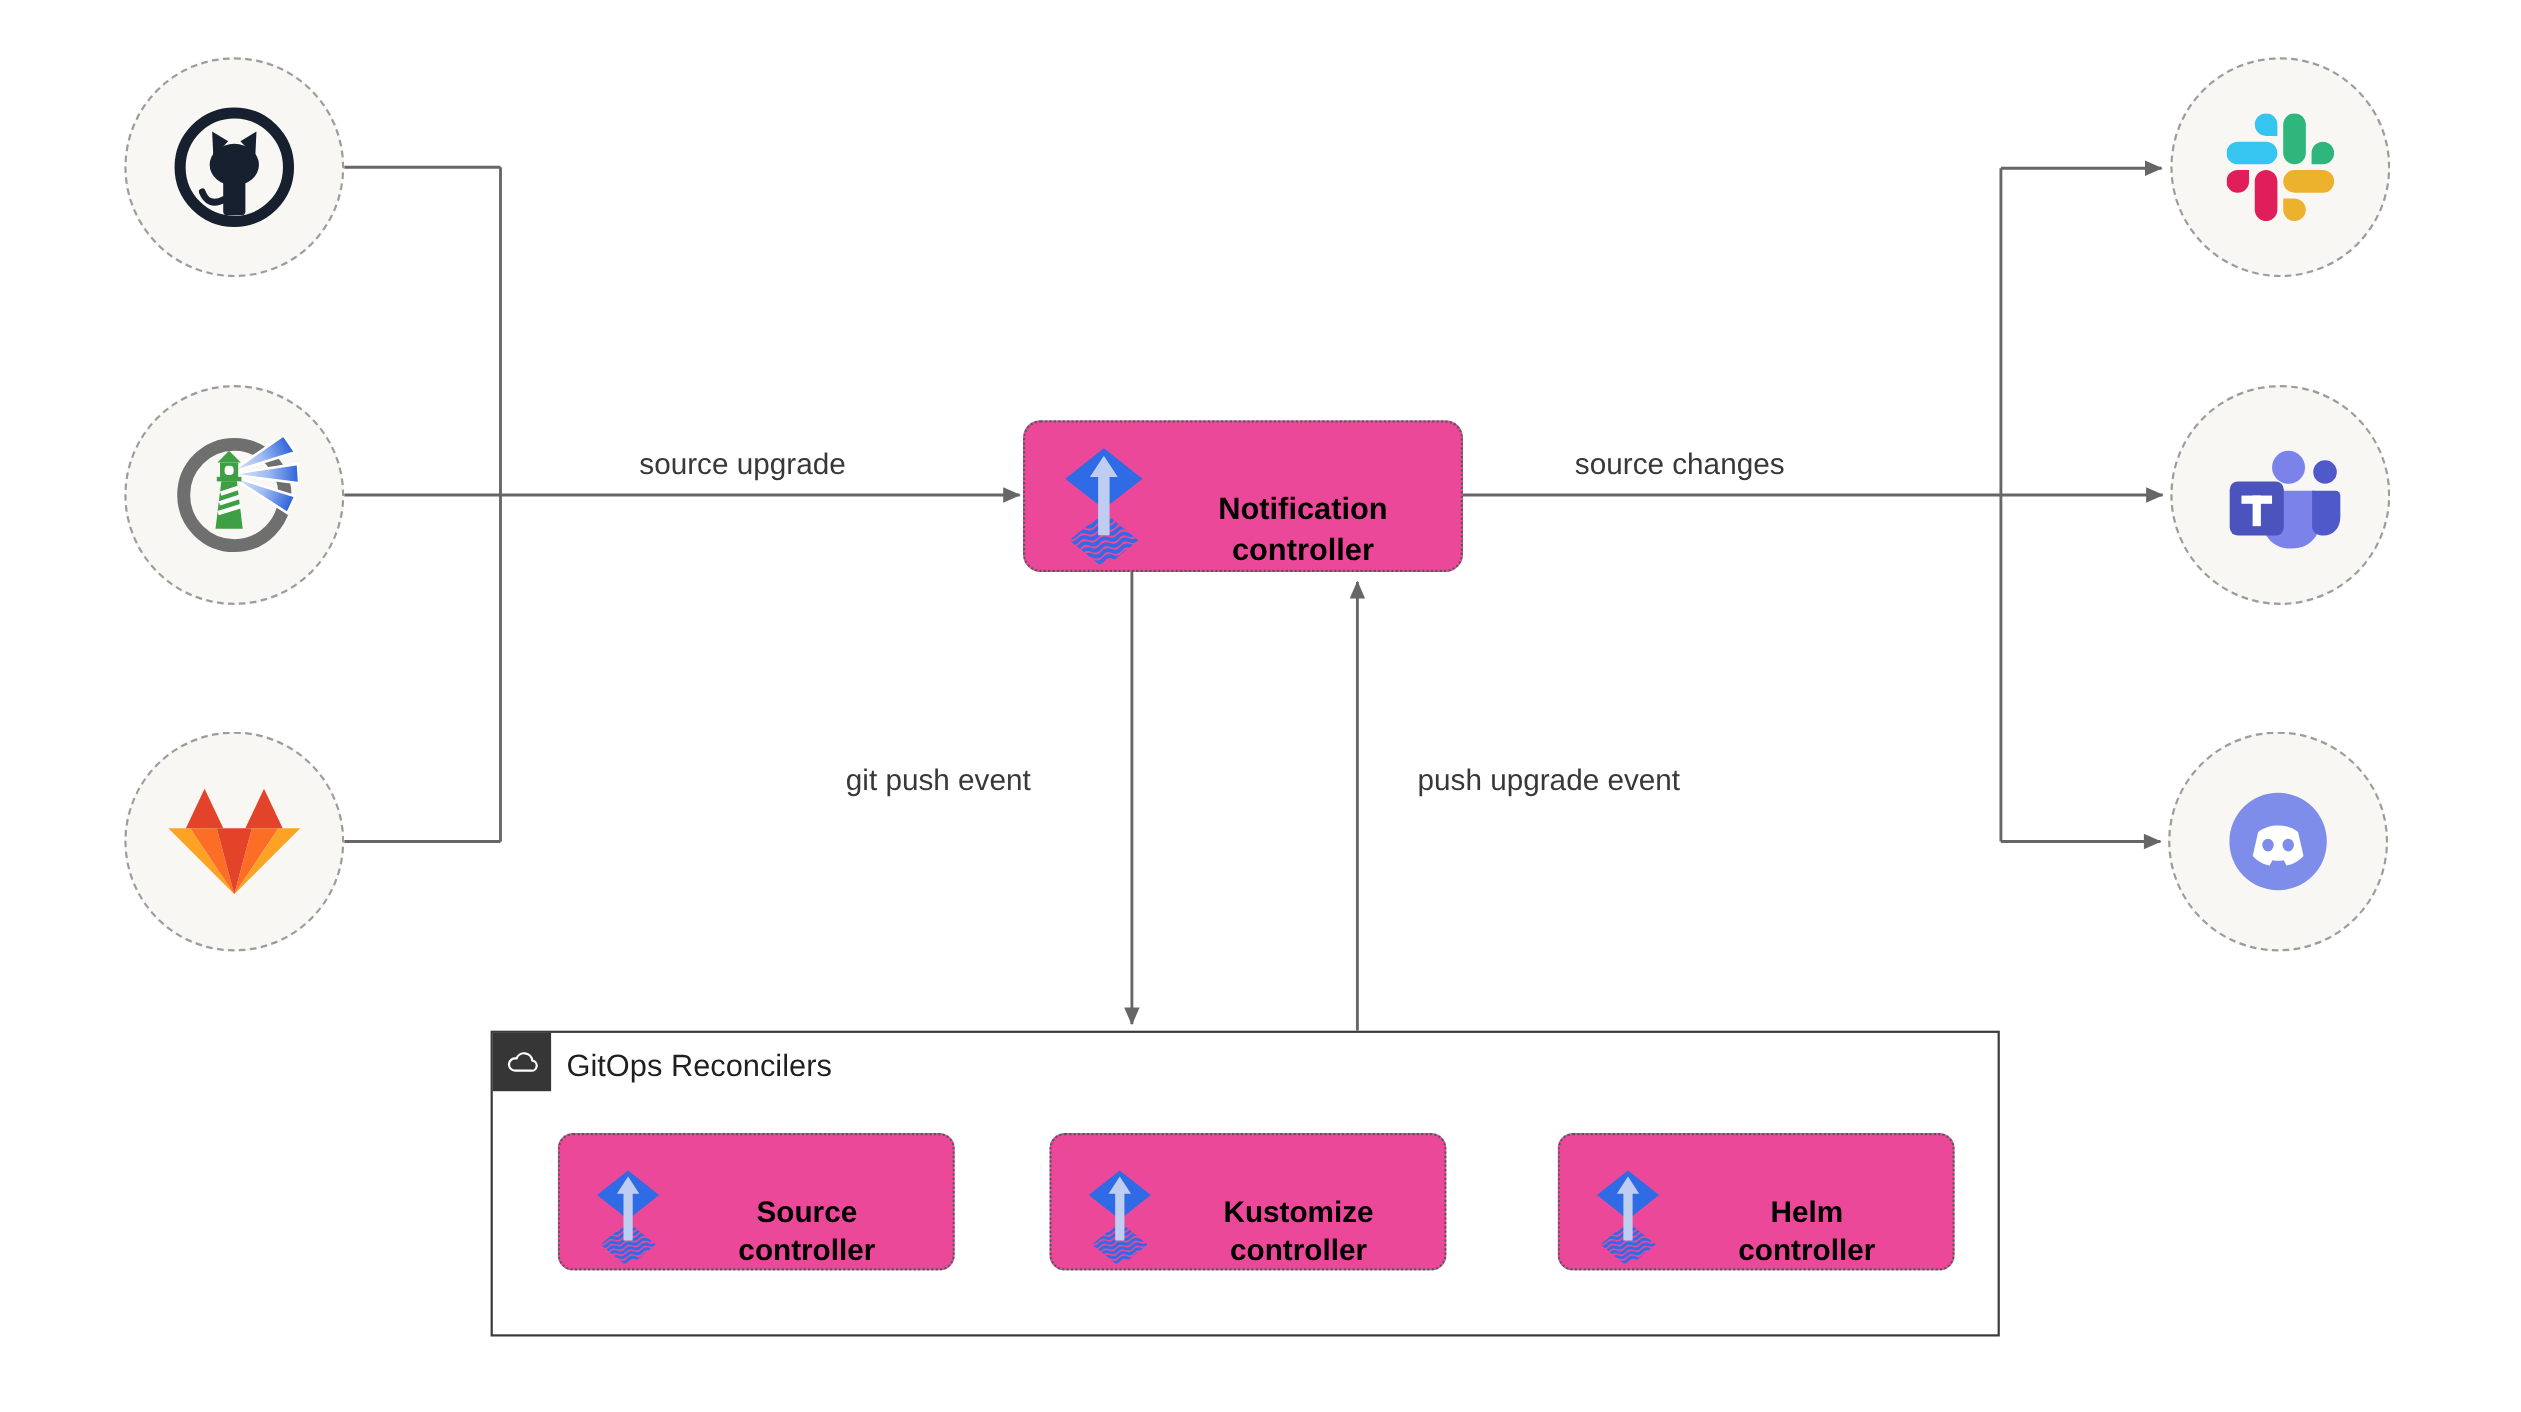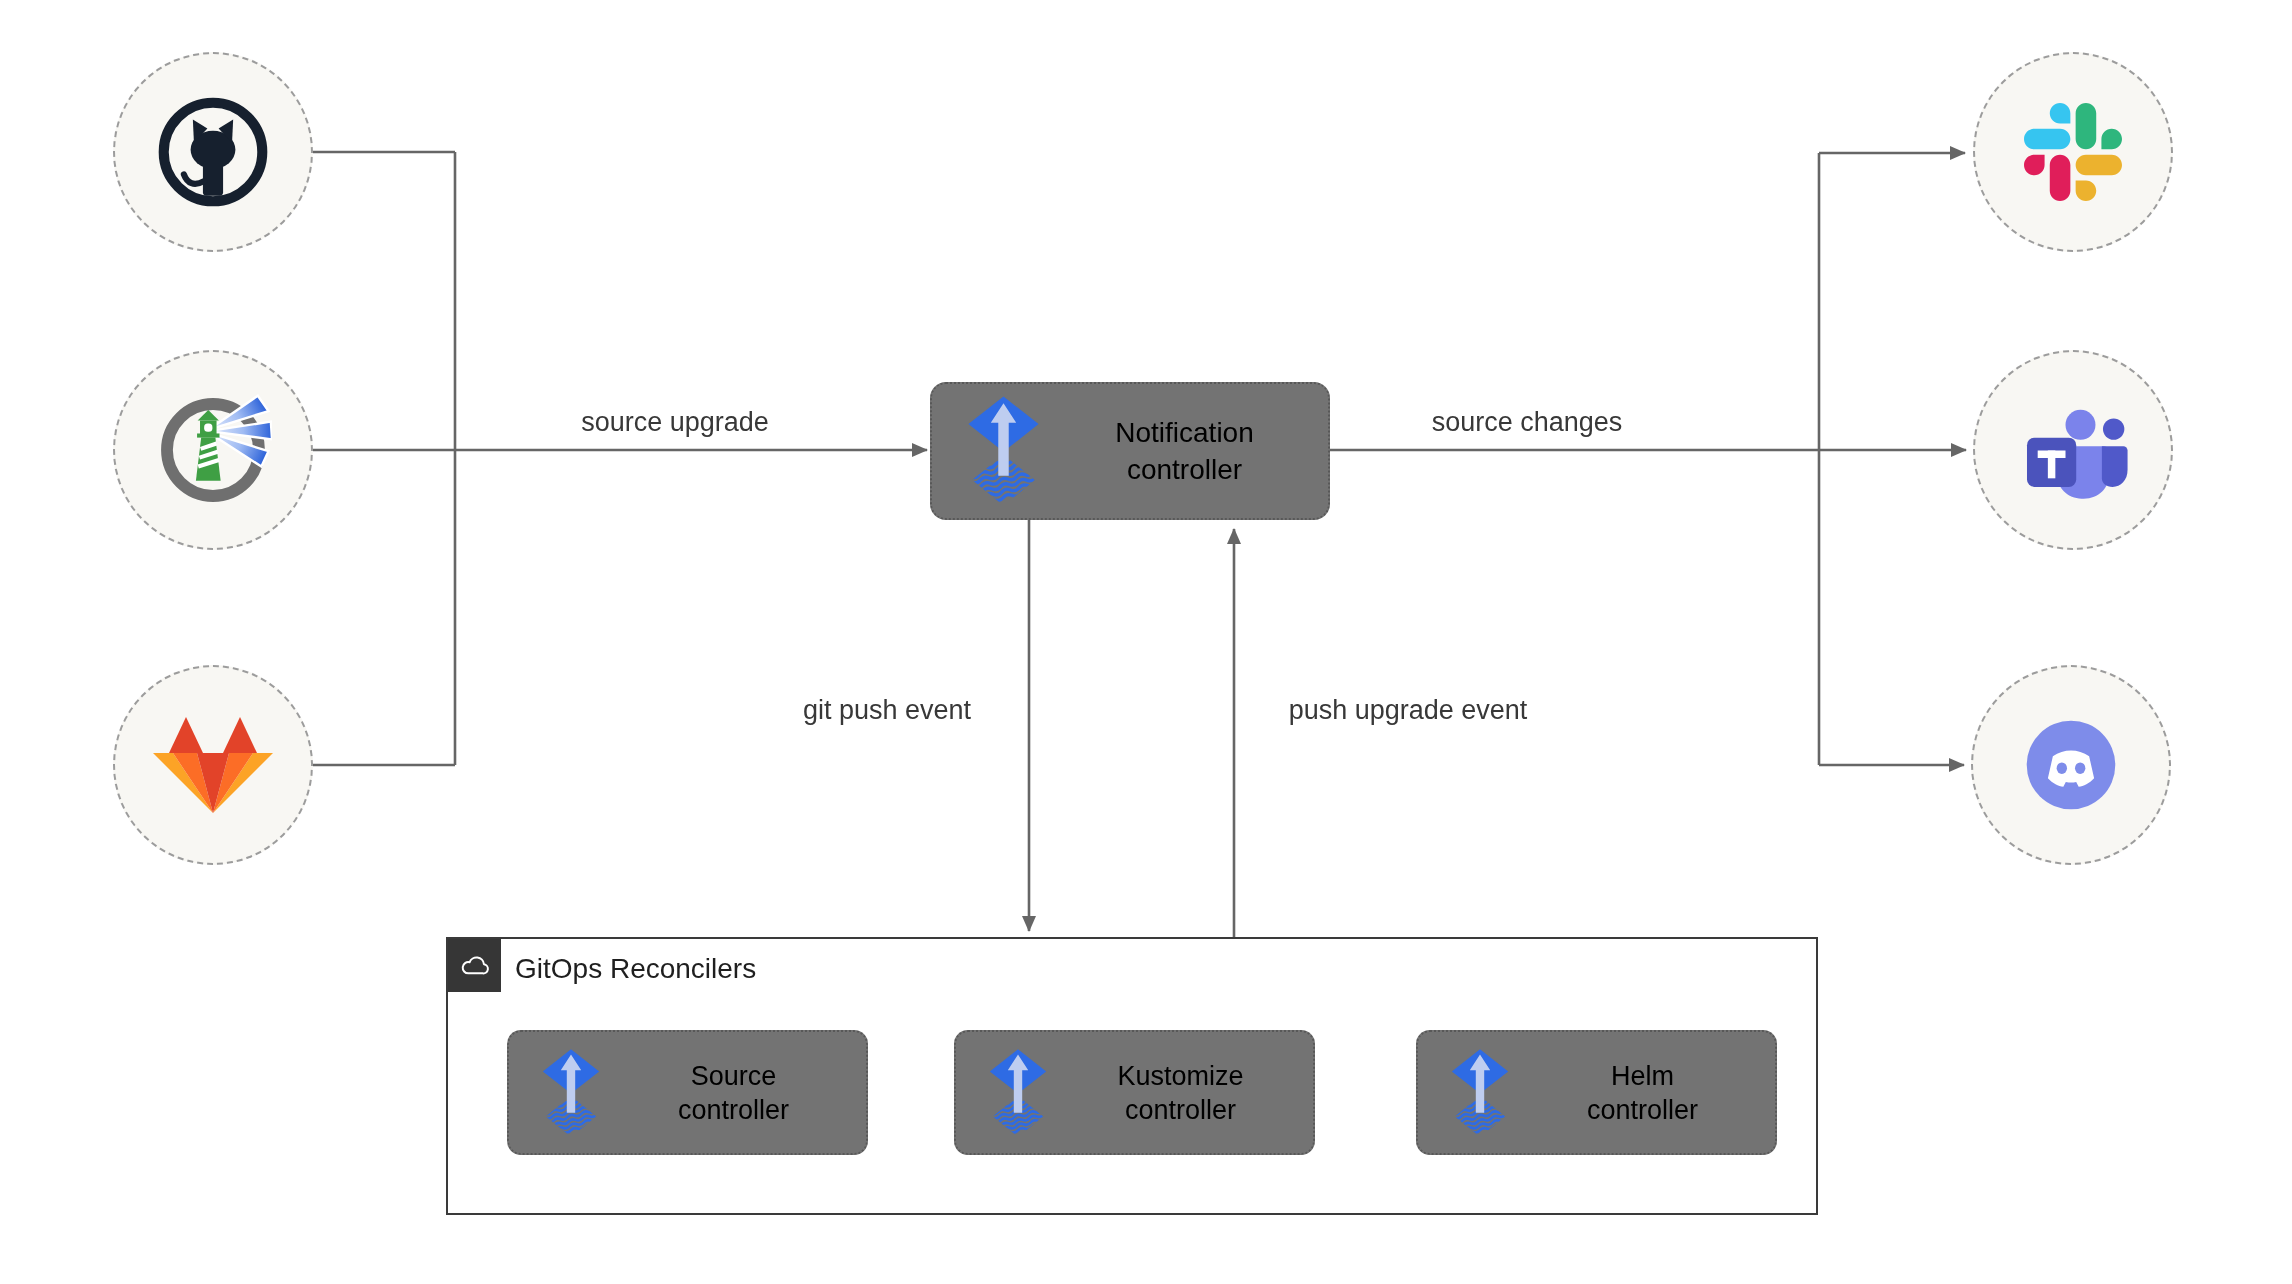--- a/index.html
+++ b/index.html
@@ -11,22 +11,22 @@
   .w{stroke:#666666;stroke-width:2.6;fill:none;}
   .arr{marker-end:url(#arw);}
   
   .node{
     position:absolute;width:200px;height:200px;box-sizing:border-box;
     border:2px dashed #9c9c9c;border-radius:50%;background:#f8f7f3;
     display:flex;align-items:center;justify-content:center;
   }
   
   .ctrl{
-    position:absolute;background:#737373;border:2.5px dotted #585858;
-    border-radius:16px;display:flex;align-items:center;box-sizing:border-box;
+    position:absolute;background:#ec4899;border:2.5px dotted #585858;
+    border-radius:16px;display:flex;align-items:flex-end;box-sizing:border-box;font-weight:bold;
   }
   .ctrl-label{flex:1;text-align:center;color:#000;font-size:28px;line-height:37px;}
   .notif{left:930px;top:382px;width:400px;height:138px;}
   .notif .flux{margin-left:34px;height:112px;width:75px;flex:none;}
   .mini{width:361px;height:125px;border-radius:14px;}
   .mini .flux{margin-left:32px;height:90px;width:60px;flex:none;}
   .mini .ctrl-label{font-size:27px;line-height:34px;}
   
   .gitops{
     position:absolute;left:446px;top:937px;width:1372px;height:278px;
@@ -212,21 +212,21 @@
         <use href="#sym-flux"></use>
       </svg>
     <div class="ctrl-label">
       <div>Notification</div>
       <div>controller</div>
     </div>
   </div>
 
   <div class="edge-label" style="left:675px;top:422px;">source upgrade</div>
   <div class="edge-label" style="left:1527px;top:422px;">source changes</div>
-  <div class="edge-label" style="left:887px;top:710px;">git push event</div>
+  <div class="edge-label" style="left:853px;top:710px;">git push event</div>
   <div class="edge-label" style="left:1408px;top:710px;">push upgrade event</div>
 
   <div class="gitops">
     <div class="badge">
       <svg width="32" height="32" viewBox="0 0 24 24">
           <use href="#sym-cloud"></use>
         </svg>
     </div>
     <div class="gitops-title">GitOps Reconcilers</div>
 

